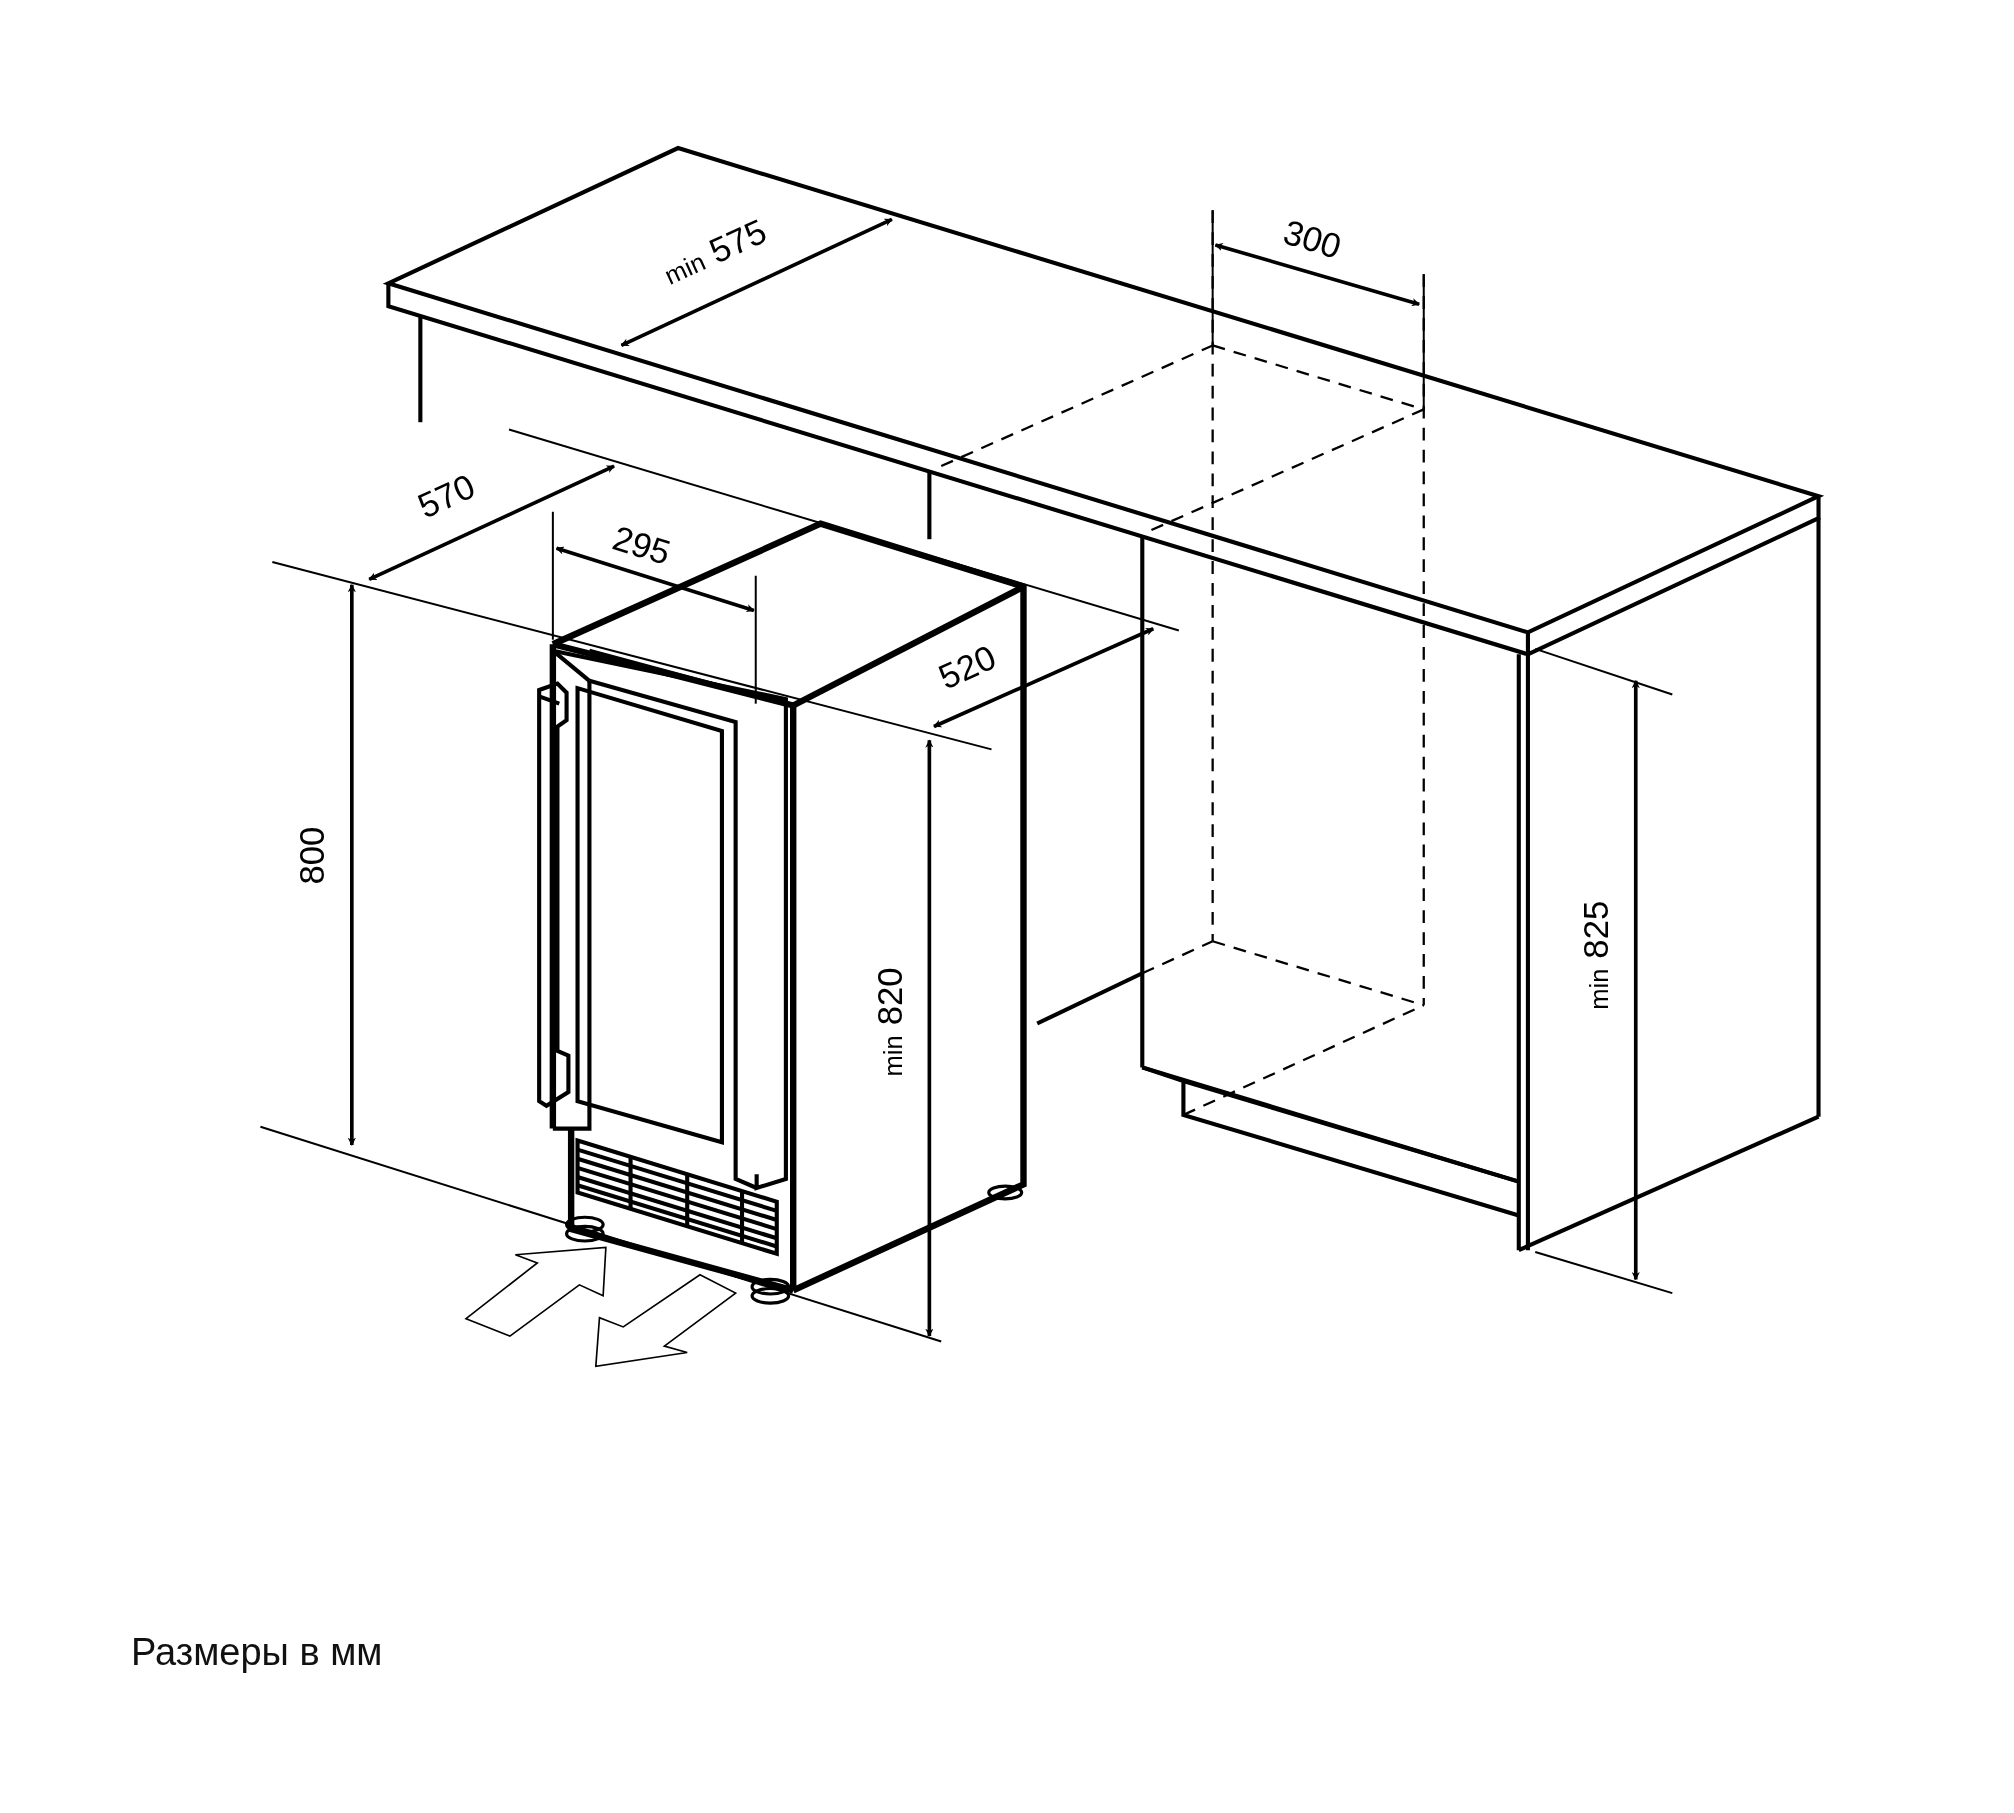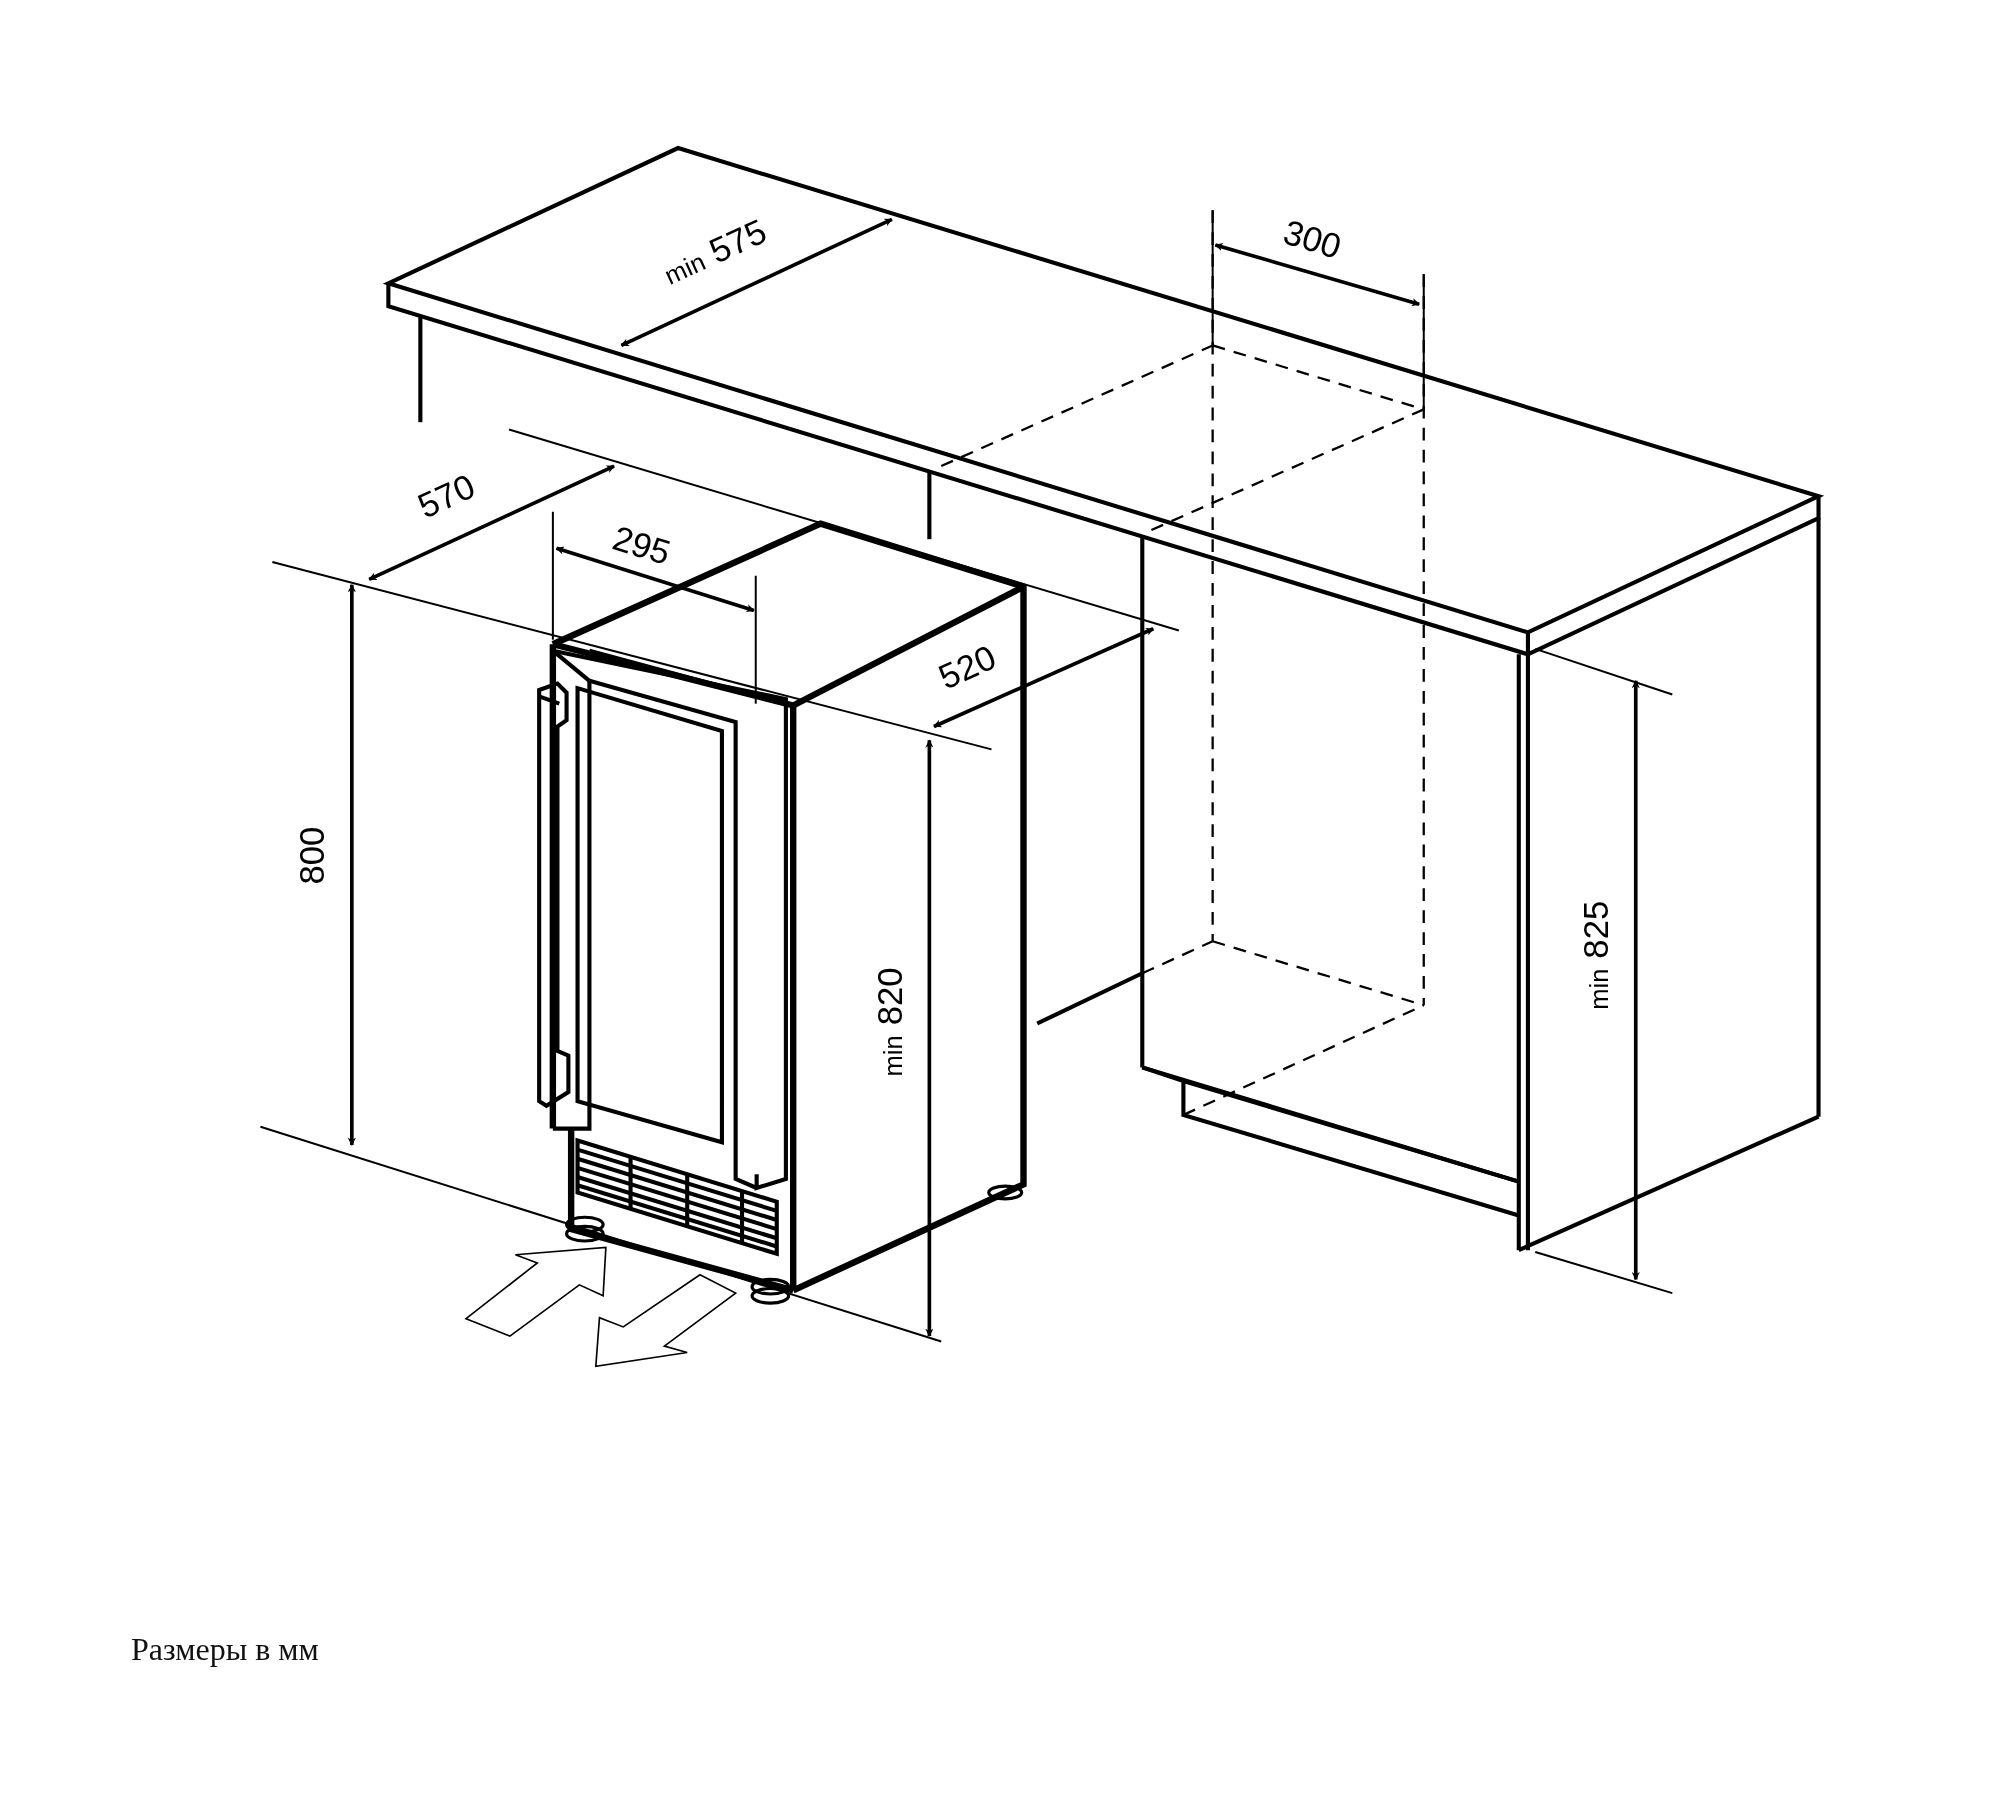--- a/index.html
+++ b/index.html
@@ -7,21 +7,21 @@
   #drawing { position: absolute; left: 0; top: 0; width: 2015px; height: 1814px; }
   .thick { stroke: #000; stroke-width: 7; fill: none; stroke-linejoin: miter; }
   .med { stroke: #000; stroke-width: 4.5; fill: none; }
   .thin { stroke: #000; stroke-width: 2.2; fill: none; }
   .dash { stroke: #000; stroke-width: 2.5; fill: none; stroke-dasharray: 14 10; }
   .dim { stroke: #000; stroke-width: 4; fill: none; }
   .ext { stroke: #000; stroke-width: 2.2; fill: none; }
   .arrowout { stroke: #000; stroke-width: 1.8; fill: #fff; }
   .lbl { font-family: "Liberation Sans", sans-serif; font-size: 38px; fill: #000; }
   .lbl-small { font-family: "Liberation Sans", sans-serif; font-size: 28px; fill: #000; }
-  .caption { position: absolute; left: 131px; top: 1631px; font-family: Liberation Serif, serif; font-size: 32px; color: #111; }
+  .caption { position: absolute; left: 131px; top: 1631px; font-family: Liberation Sans, sans-serif; font-size: 38px; color: #111; }
 </style>
 </head>
 <body>
 
 <svg id="drawing" viewBox="0 0 2205 1985" xmlns="http://www.w3.org/2000/svg">
   <defs>
     <marker id="arr" viewBox="0 0 20 20" refX="18" refY="10" markerWidth="9" markerHeight="9" orient="auto-start-reverse" markerUnits="userSpaceOnUse">
       <path d="M0,0 L20,10 L0,20 L6,10 Z" fill="#000"></path>
     </marker>
   </defs>

